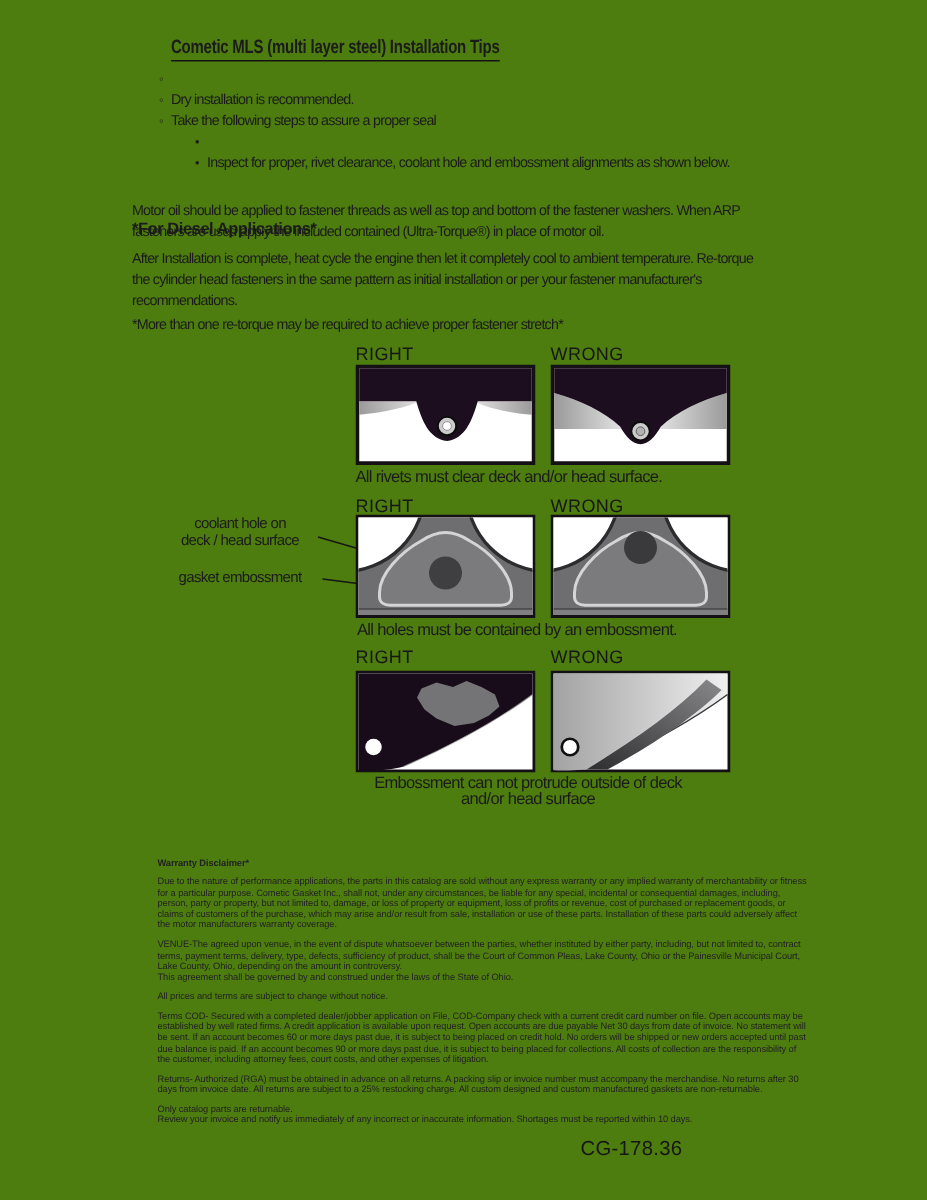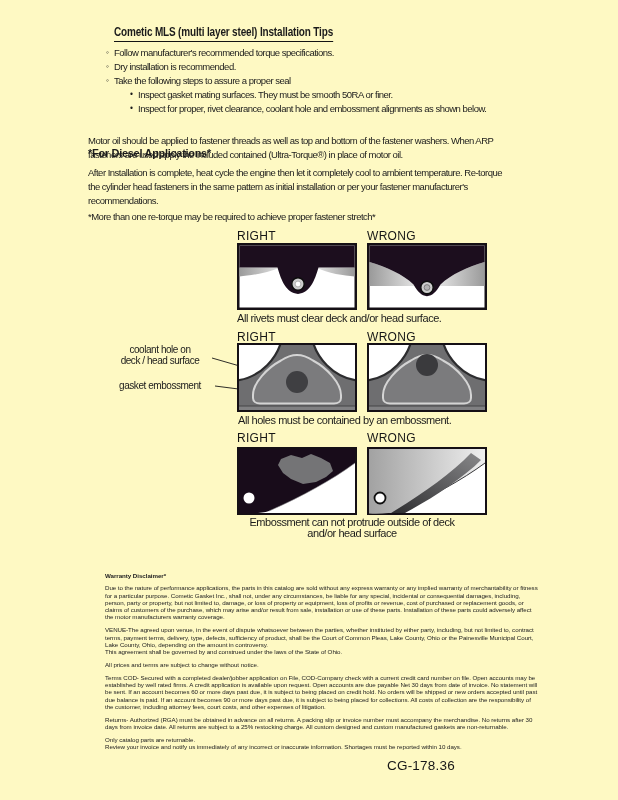--- a/index.html
+++ b/index.html
@@ -1,16 +1,16 @@
 <!DOCTYPE html>
 <html><head>
 <meta charset="utf-8">
 <style>
   html,body{margin:0;padding:0;background:#fff;}
-  #page{position:relative;width:618px;height:800px;background:#fef9c3;overflow:hidden;
+  #page{position:relative;width:618px;height:800px;background:#4d7c0f;overflow:hidden;
         font-family:"Liberation Sans",sans-serif;color:#1b1b1b;}
   .abs{position:absolute;}
   .pre{white-space:pre-line;}
   
   #title-wrap{left:114px;top:22px;}
   #title{display:inline-block;transform:scaleX(0.78);transform-origin:left top;
          font-size:12.8px;font-weight:700;letter-spacing:-0.2px;white-space:nowrap;
          border-bottom:1.6px solid #141414;padding-bottom:2px;}
   
   .bullet-row{display:flex;letter-spacing:-0.5px;font-size:9.5px;line-height:11px;width:460px;}
@@ -57,33 +57,31 @@
         </clipPath>
     </defs>
   </svg>
 
   <div class="abs" id="title-wrap">
     <span id="title">Cometic MLS (multi layer steel) Installation Tips</span>
   </div>
 
   <div class="abs bullet-row" style="left:106px;top:47px">
     <span class="bullet-glyph">◦</span>
-    <span>Follow manufacturer's recommended torque specifications.</span>
   </div>
   <div class="abs bullet-row" style="left:106px;top:61px">
     <span class="bullet-glyph">◦</span>
     <span>Dry installation is recommended.</span>
   </div>
   <div class="abs bullet-row" style="left:106px;top:75px">
     <span class="bullet-glyph">◦</span>
     <span>Take the following steps to assure a proper seal</span>
   </div>
   <div class="abs bullet-row" style="left:130px;top:89px">
     <span class="bullet-glyph">•</span>
-    <span>Inspect gasket mating surfaces.  They must be smooth 50RA or finer.</span>
   </div>
   <div class="abs bullet-row" style="left:130px;top:103px">
     <span class="bullet-glyph">•</span>
     <span>Inspect for proper, rivet clearance, coolant hole and embossment alignments as shown below.</span>
   </div>
 
   <div class="abs diesel-head" style="left:88px;top:119px">*For Diesel Applications*</div>
   <div class="abs body-txt" style="left:88px;top:134px">Motor oil should be applied to fastener threads as well as top and bottom of the fastener washers. When ARP fasteners are used apply the included contained (Ultra-Torque®) in place of motor oil.</div>
   <div class="abs body-txt" style="left:88px;top:166px">After Installation is complete, heat cycle the engine then let it completely cool to ambient temperature. Re-torque the cylinder head fasteners in the same pattern as initial installation or per your fastener manufacturer's recommendations.</div>
   <div class="abs body-txt" style="left:88px;top:210px">*More than one re-torque may be required to achieve proper fastener stretch*</div>

